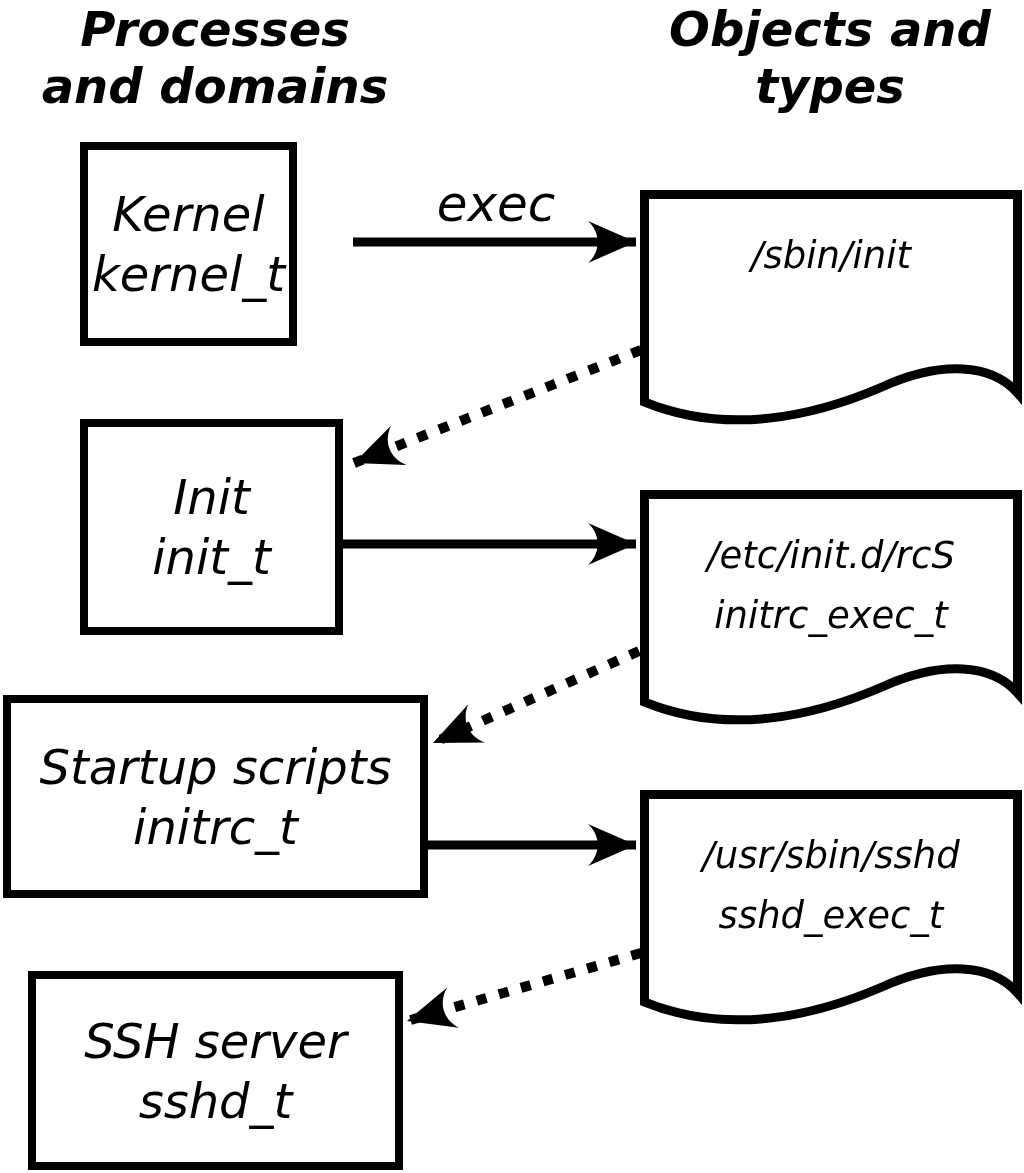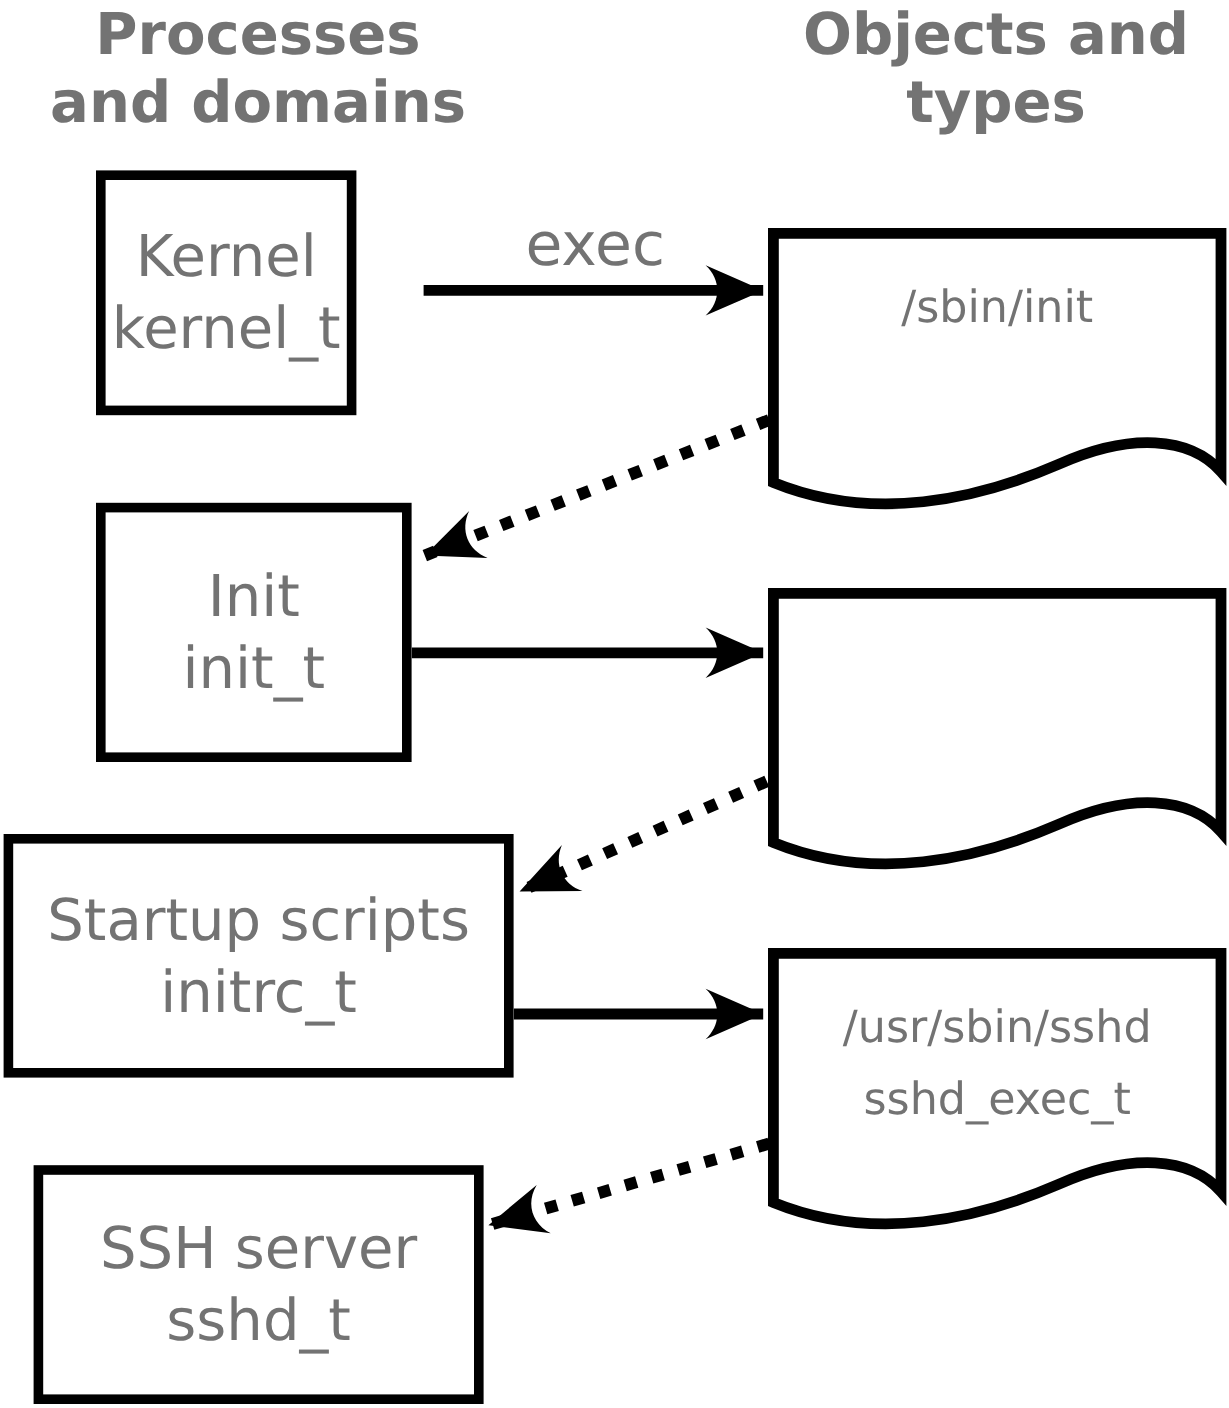--- a/index.html
+++ b/index.html
@@ -6,22 +6,23 @@
     margin: 0;
     padding: 0;
     background: #ffffff;
   }
   .canvas {
     position: relative;
     width: 1024px;
     height: 1173px;
     background: #ffffff;
     font-family: "DejaVu Sans", "Liberation Sans", sans-serif;
-    color: #737373;
+    color: #000000;
     overflow: hidden;
+    font-style: italic;
   }
   .arrow-layer {
     position: absolute;
     left: 0;
     top: 0;
     width: 1024px;
     height: 1173px;
   }
   .column-header {
     position: absolute;
@@ -133,18 +134,22 @@
     <div>initrc_t</div>
   </div>
   <div class="process-box ssh">
     <div>SSH server</div>
     <div>sshd_t</div>
   </div>
 
   <div class="object-label doc1">
     <div>/sbin/init</div>
   </div>
+  <div class="object-label doc2">
+    <div>/etc/init.d/rcS</div>
+    <div>initrc_exec_t</div>
+  </div>
   <div class="object-label doc3">
     <div>/usr/sbin/sshd</div>
     <div>sshd_exec_t</div>
   </div>
 
 </div>
 
 </body></html>

